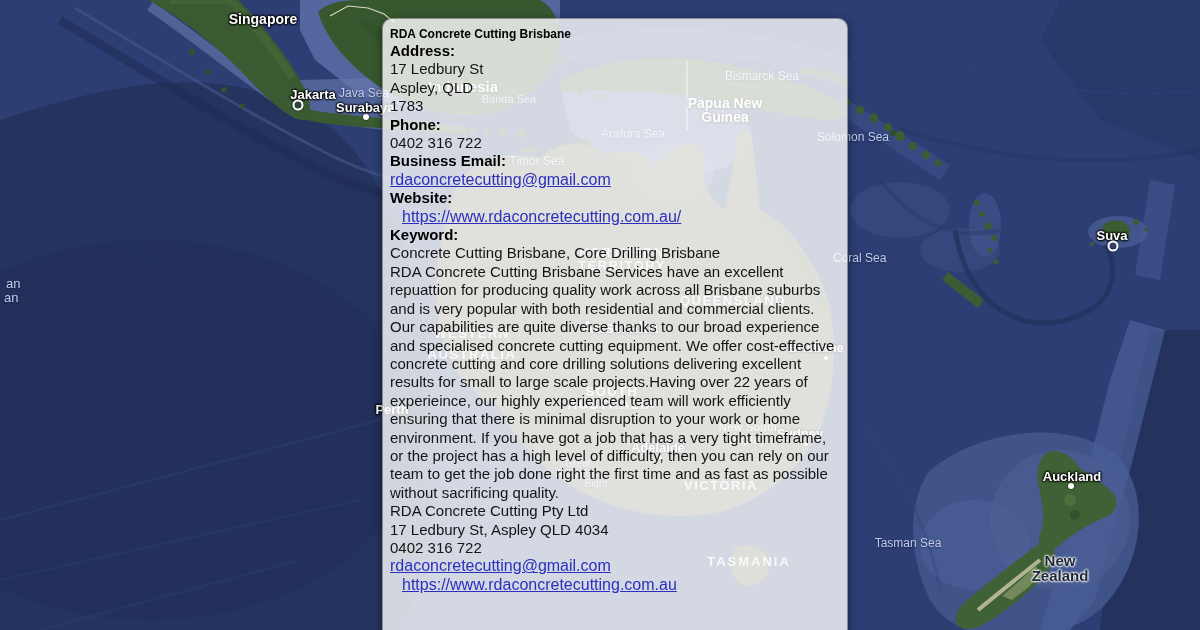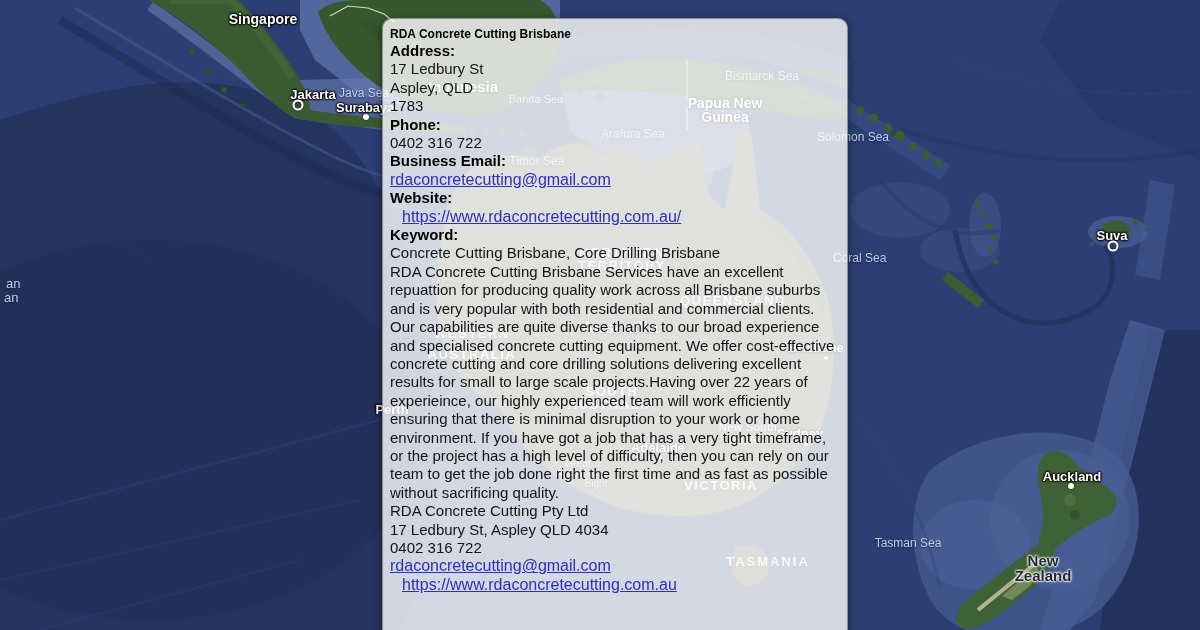--- a/index.html
+++ b/index.html
@@ -19,21 +19,21 @@
   .sea{color:#c2cdea;font-size:12px;text-shadow:0 1px 2px rgba(5,10,40,.55);}
   .sea-sm{font-size:11px;}
   .state{color:rgba(255,255,255,.85);font-size:13px;font-weight:bold;letter-spacing:1.5px;
          text-shadow:0 1px 1px rgba(5,10,40,.4);}
   .statemixed{color:rgba(255,255,255,.9);font-size:11px;letter-spacing:.5px;
          text-shadow:0 1px 1px rgba(5,10,40,.4);}
   .country{color:#fff;font-weight:bold;font-size:14px;line-height:14px;text-align:center;
          text-shadow:0 1px 2px rgba(0,0,0,.9),1px 0 2px rgba(0,0,0,.8),-1px 0 2px rgba(0,0,0,.8);}
   .country-big{font-size:17px;letter-spacing:.5px;}
   .country-dark{color:#1e2633;font-weight:bold;font-size:15px;line-height:15px;text-align:center;
-         text-shadow:0 1px 2px rgba(255,255,255,.9),1px 0 2px rgba(255,255,255,.8),-1px 0 2px rgba(255,255,255,.8),0 -1px 2px rgba(255,255,255,.8);}
+         text-shadow:0 1px 2px rgba(255,255,255,.9),1px 0 2px rgba(255,255,255,.8),-1px 0 2px rgba(255,255,255,.8),0 -1px 2px rgba(255,255,255,.8);margin-left:17px;}
   .dot{position:absolute;width:6px;height:6px;border-radius:50%;background:#fff;
        box-shadow:0 0 2px rgba(0,0,0,.8);transform:translate(-50%,-50%);z-index:1;}
   .dot-sm{width:4px;height:4px;}
   .ring{position:absolute;width:7px;height:7px;border-radius:50%;border:2px solid #fff;
        box-shadow:0 0 2px rgba(0,0,0,.8);background:rgba(40,50,70,.6);transform:translate(-50%,-50%);z-index:1;}
   
   .card{
     position:absolute;left:382px;top:18px;width:466px;height:660px;z-index:2;
     background:rgba(255,255,255,0.8);
     border:1px solid rgba(0,0,0,0.35);
@@ -177,21 +177,21 @@
 <div class="dot" style="left:1071px;top:486px;"></div>
 <div class="map-label sea" style="left:908px;top:543px;">Tasman Sea</div>
 <div class="map-label country-dark" style="left:1043px;top:568px;">
   <div>New</div>
   <div>Zealand</div>
 </div>
 <div class="map-label sea anchor-left" style="left:6px;top:283px;font-size:13px;">an</div>
 <div class="map-label sea anchor-left" style="left:4px;top:297px;font-size:13px;">an</div>
 
 <div class="map-label country" style="left:463px;top:87px;font-size:15px;">Indonesia</div>
-<div class="map-label sea sea-sm" style="left:536px;top:99px;text-align:center;">Banda Sea</div>
+<div class="map-label sea sea-sm" style="left:509px;top:99px;text-align:center;">Banda Sea</div>
 <div class="map-label sea" style="left:762px;top:76px;">Bismarck Sea</div>
 <div class="map-label country" style="left:725px;top:110px;">
   <div>Papua New</div>
   <div>Guinea</div>
 </div>
 <div class="map-label sea" style="left:633px;top:134px;">Arafura Sea</div>
 <div class="map-label sea" style="left:537px;top:161px;">Timor Sea</div>
 <div class="map-label state" style="left:622px;top:252px;">NORTHERN</div>
 <div class="map-label state" style="left:622px;top:265px;">TERRITORY</div>
 <div class="map-label state" style="left:733px;top:300px;">QUEENSLAND</div>
@@ -206,21 +206,21 @@
 <div class="map-label statemixed" style="left:748px;top:427px;">New South</div>
 <div class="map-label statemixed" style="left:748px;top:440px;">Aspley</div>
 <div class="map-label city" style="left:800px;top:433px;">Sydney</div>
 <div class="dot dot-sm" style="left:806px;top:444px;"></div>
 <div class="map-label city" style="left:658px;top:447px;">Adelaide</div>
 <div class="dot dot-sm" style="left:660px;top:458px;"></div>
 <div class="map-label sea" style="left:578px;top:463px;font-size:10px;">Great</div>
 <div class="map-label sea" style="left:578px;top:473px;font-size:10px;">Australian</div>
 <div class="map-label sea" style="left:578px;top:483px;font-size:10px;padding-left:36px;">Bight</div>
 <div class="map-label state" style="left:721px;top:485px;">VICTORIA</div>
-<div class="map-label state" style="left:749px;top:561px;letter-spacing:2px;margin-left:19px;">TASMANIA</div>
+<div class="map-label state" style="left:749px;top:561px;letter-spacing:2px;">TASMANIA</div>
 
 <div class="card">
   <div class="title">RDA Concrete Cutting Brisbane</div>
   <div class="body">
     <div class="lbl">Address:</div>
     <div>17 Ledbury St</div>
     <div>Aspley, QLD</div>
     <div>1783</div>
     <div class="lbl">Phone:</div>
     <div>0402 316 722</div>

